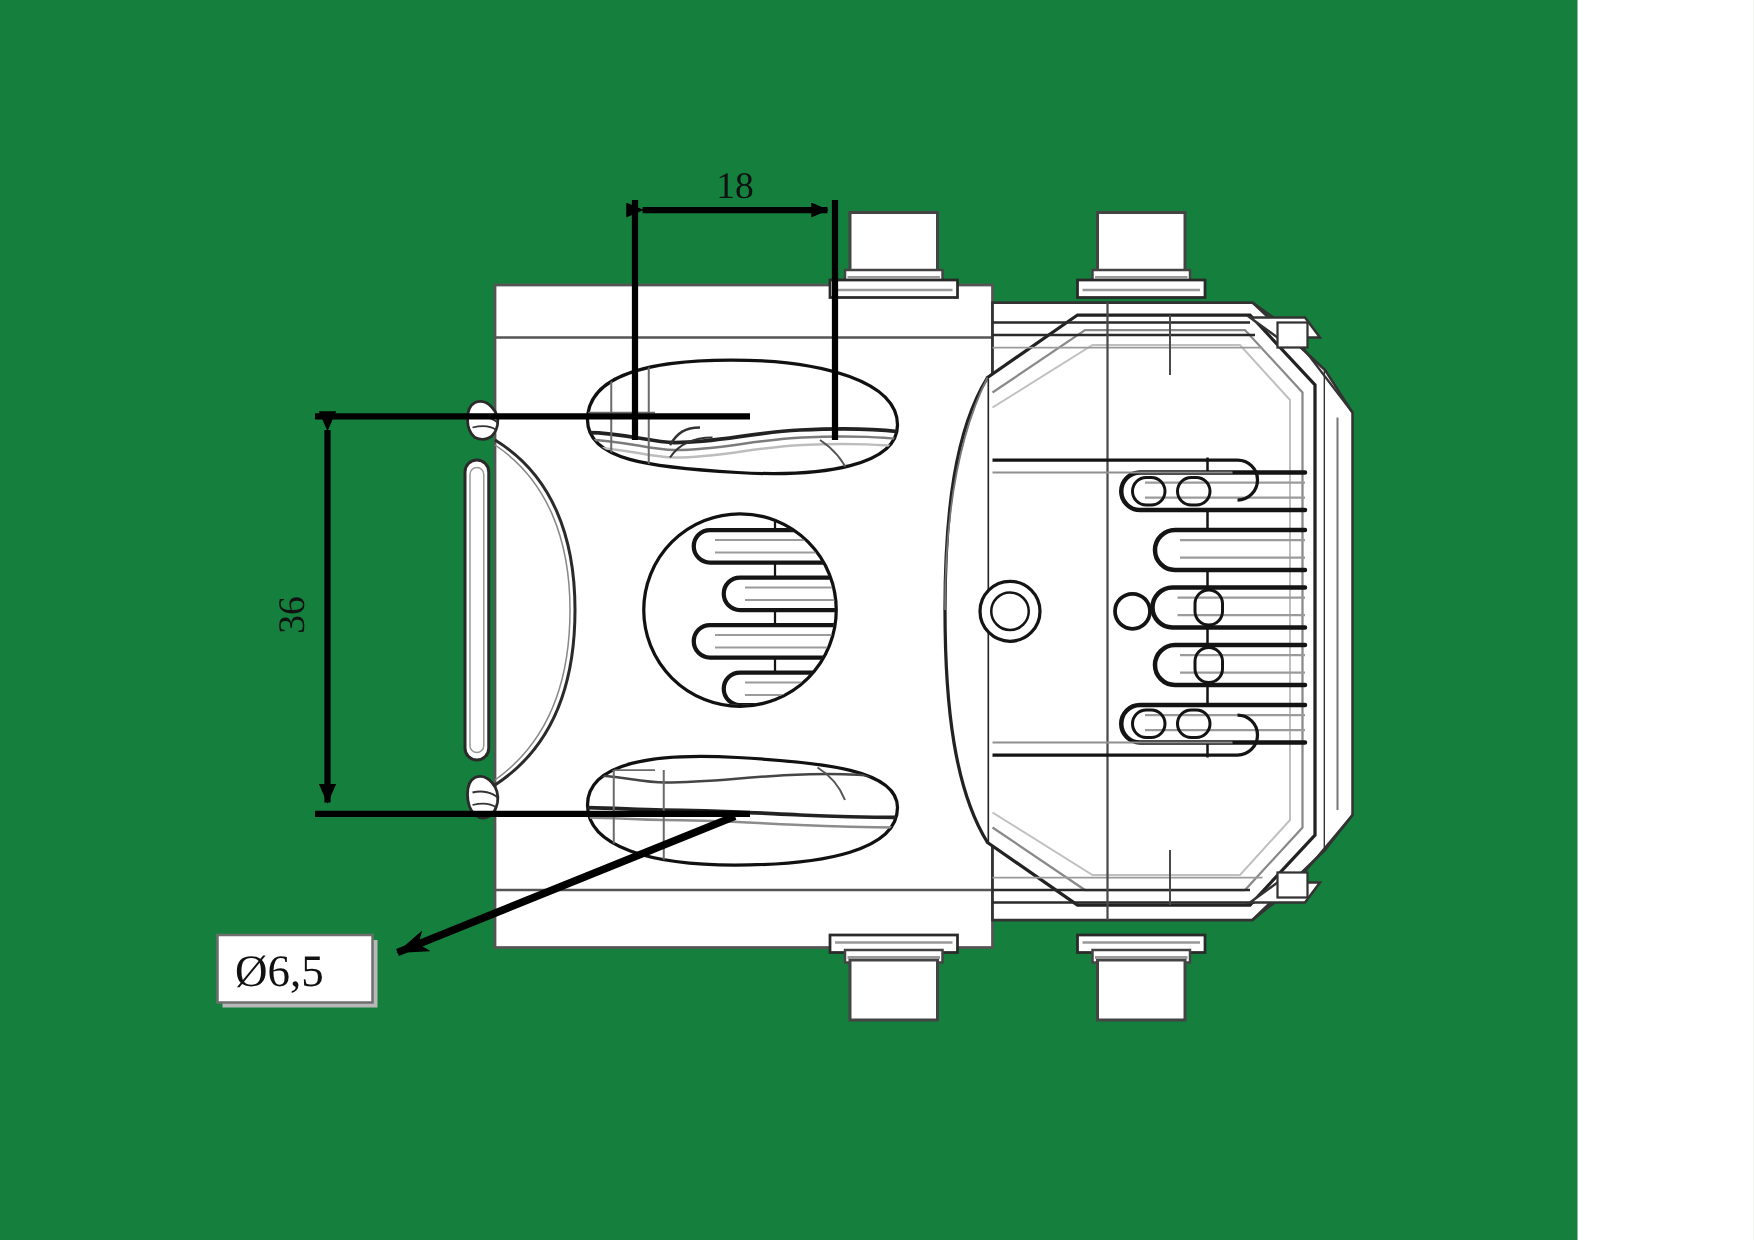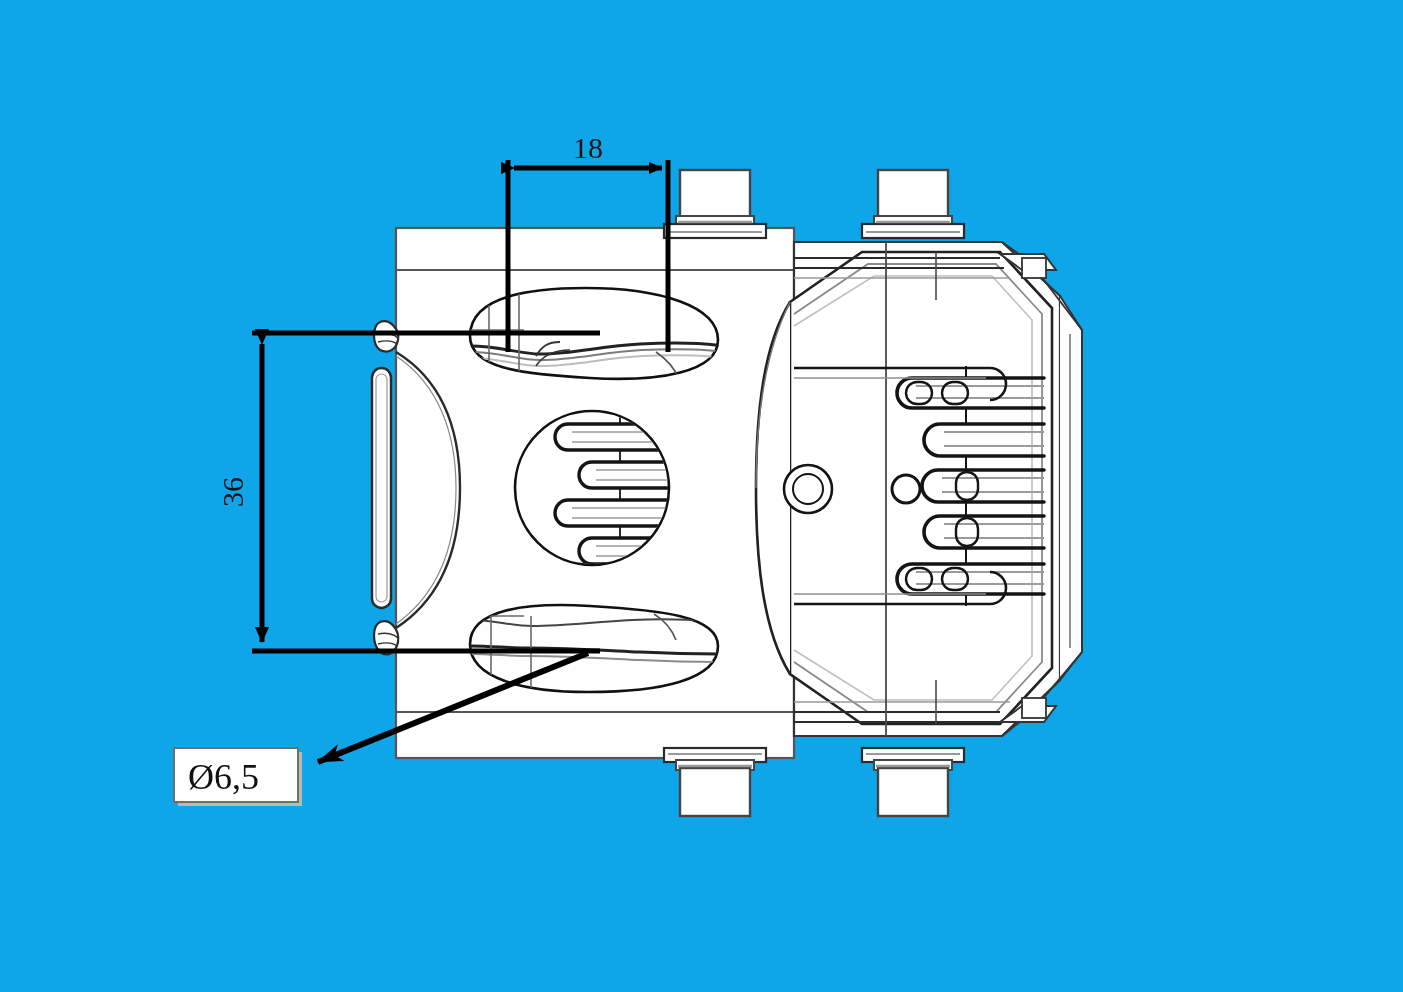--- a/index.html
+++ b/index.html
@@ -6,24 +6,25 @@
   html, body {
     margin: 0;
     padding: 0;
     background: #ffffff;
   }
   body {
     font-family: "Liberation Serif", "DejaVu Serif", serif;
   }
   #stage {
     position: relative;
-    width: 1403px;
+    width: 1249px;
     height: 992px;
-    background: #0ea5e9;
+    background: #15803d;
     overflow: hidden;
+    padding-left: 13px;
   }
   #drawing-svg {
     position: absolute;
     left: 0;
     top: 0;
     width: 1403px;
     height: 992px;
   }
   .dim-text {
     font-family: "Liberation Serif", "DejaVu Serif", serif;

